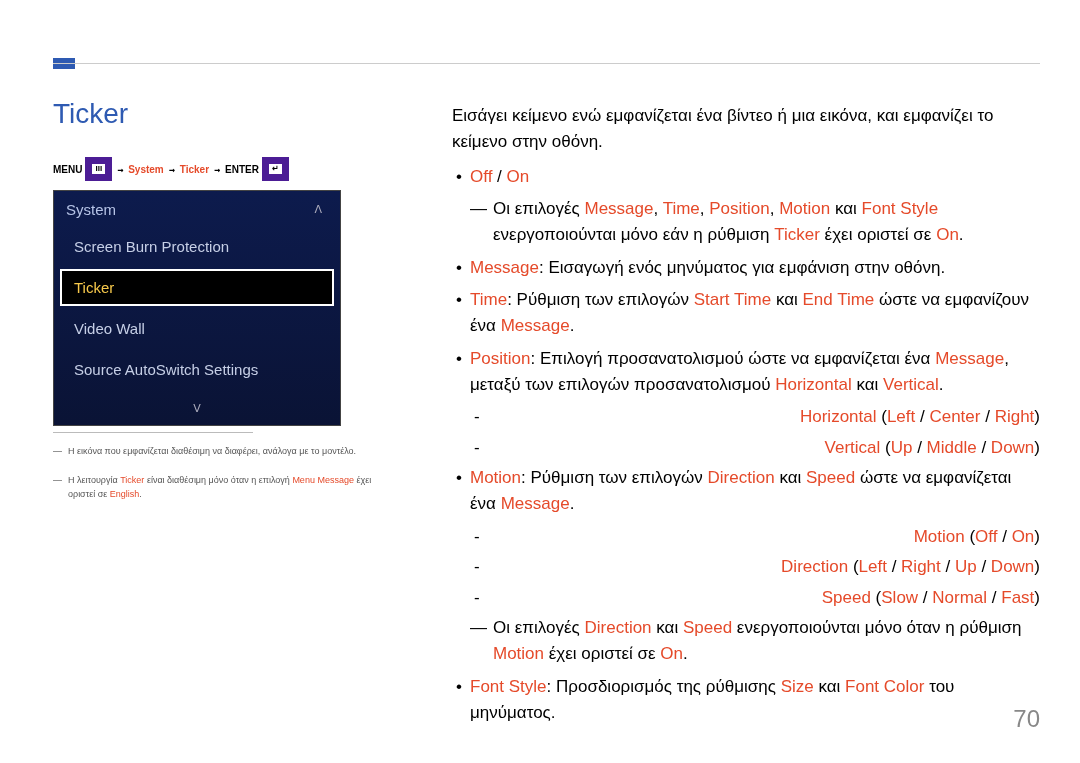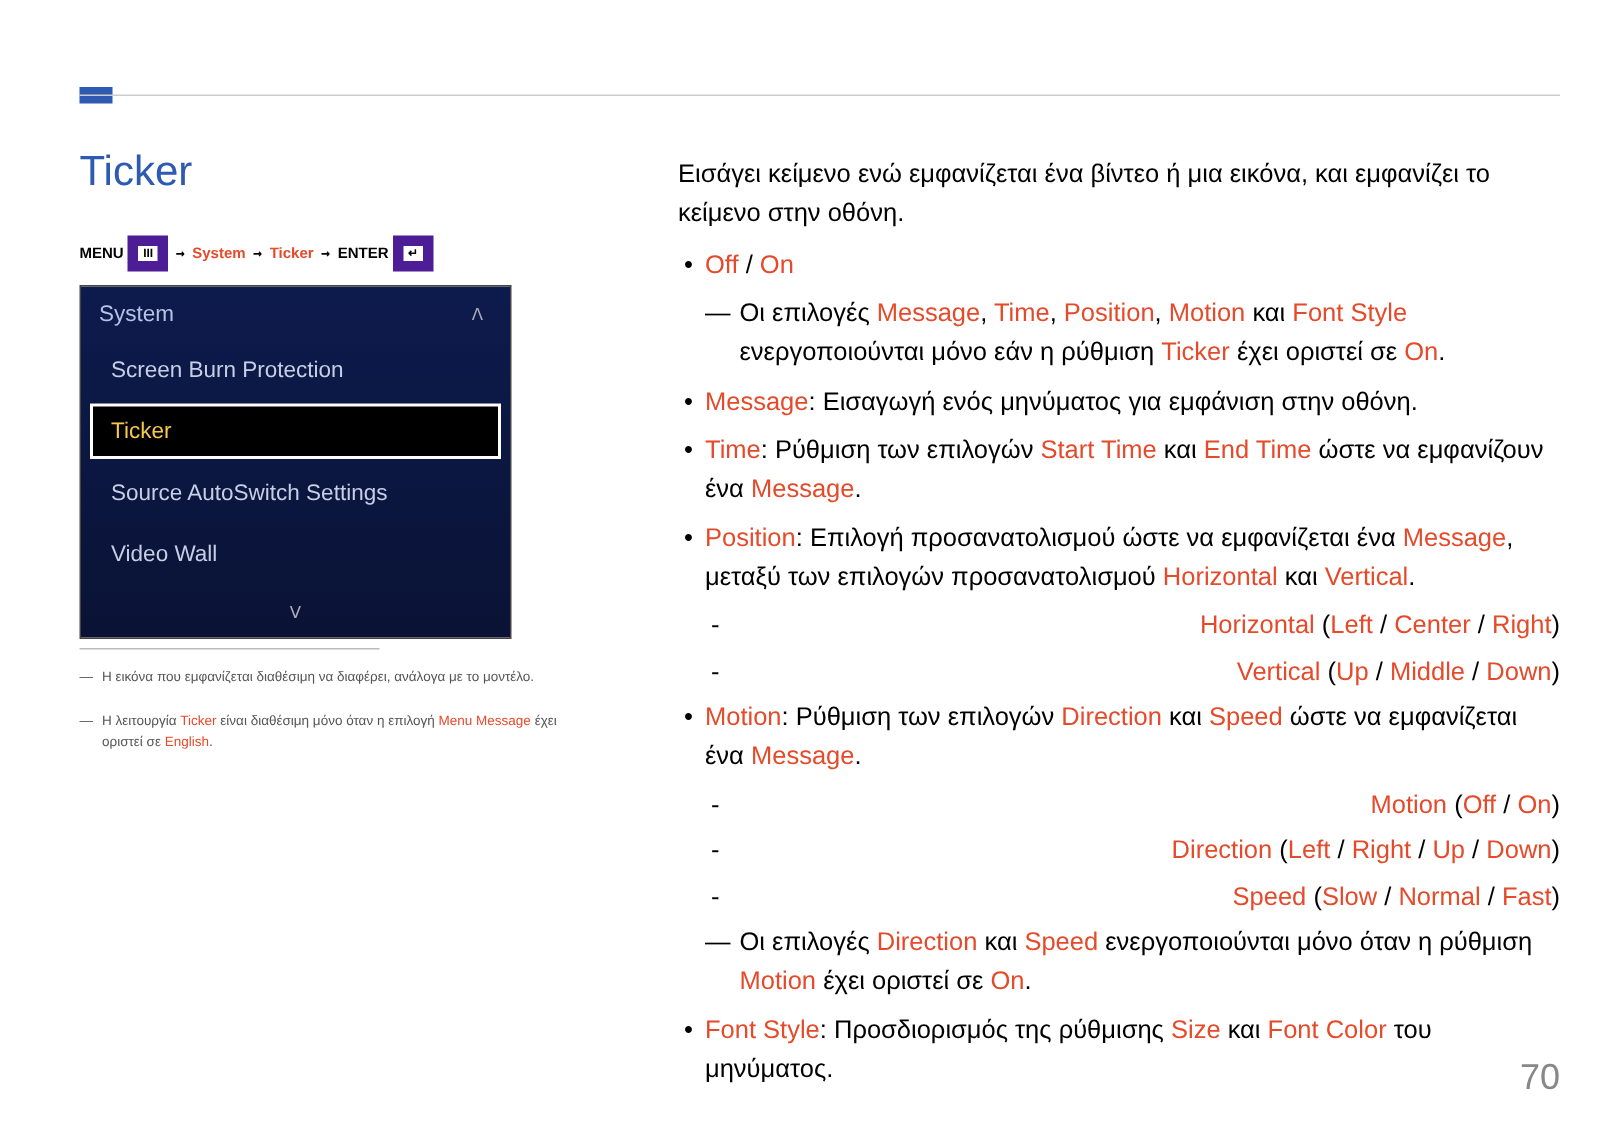--- a/index.html
+++ b/index.html
@@ -186,22 +186,22 @@
   <span class="icon-box">↵</span>
 </div>
 
 <div class="menu-panel">
   <div class="menu-header">
     <span>System</span>
     <span class="chev">ᐱ</span>
   </div>
   <div class="menu-item">Screen Burn Protection</div>
   <div class="menu-item selected">Ticker</div>
+  <div class="menu-item">Video Wall</div>
   <div class="menu-item">Source AutoSwitch Settings</div>
-  <div class="menu-item">Video Wall</div>
   <div class="menu-footer">ᐯ</div>
 </div>
 
 <div class="footnote-divider"></div>
 
 <div class="footnote" style="top:445px">
   <span class="dash">―</span>
   <span>Η εικόνα που εμφανίζεται διαθέσιμη να διαφέρει, ανάλογα με το μοντέλο.</span>
 </div>
 

